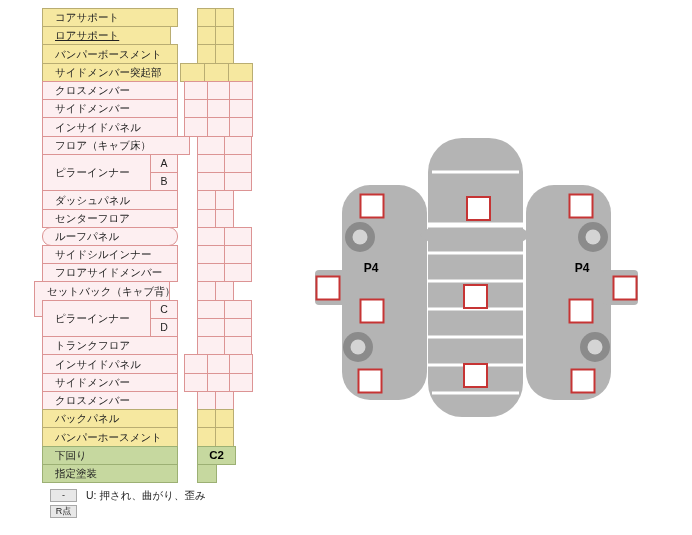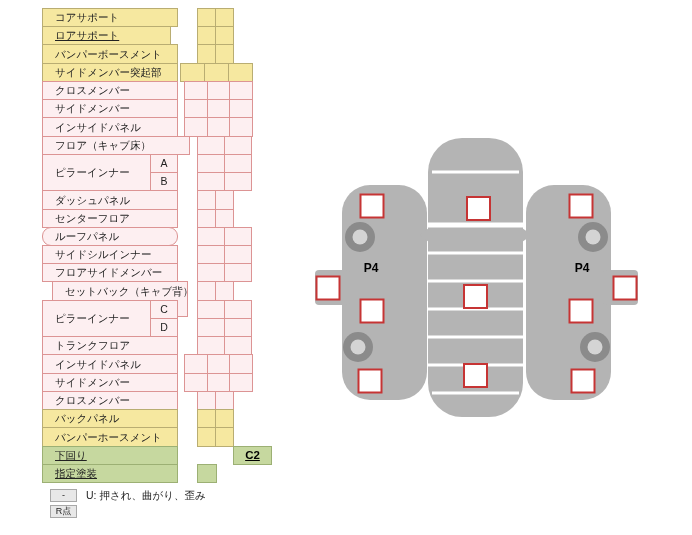--- a/index.html
+++ b/index.html
@@ -4,24 +4,24 @@
 <style>
   * { margin:0; padding:0; box-sizing:border-box; }
   html,body { background:#ffffff; }
   body { font-family:"Liberation Sans","DejaVu Sans",sans-serif; }
   #stage { position:relative; width:692px; height:535px; background:#fff; overflow:hidden; }
 
   
   .cell { position:absolute; font-size:10.5px; color:#222; overflow:hidden; white-space:nowrap; }
   .yellow { background:var(--yellow-bg); border:1px solid var(--yellow-border); }
   .pink   { background:var(--pink-bg);   border:1px solid var(--pink-border); }
-  .green  { background:var(--green-bg);  border:1px solid var(--green-border);text-decoration:underline; }
+  .green  { background:var(--green-bg);  border:1px solid var(--green-border); }
   .lbl { padding-left:12px; }
   .sub { text-align:center; }
-  .code { text-align:center; font-weight:bold; font-size:11.5px; color:#000;margin-left:36px; }
+  .code { text-align:center; font-weight:bold; font-size:11.5px; color:#000; }
 
   
   #diagram { position:absolute; left:300px; top:130px; }
   .car { fill:var(--car-gray); }
   .wheel-o { fill:#8b8b8b; }
   .wheel-i { fill:#d4d4d4; }
   .marker { fill:#ffffff; stroke:var(--marker-red); stroke-width:2; }
   .divline { stroke:#ffffff; }
   .p4 { font-size:12px; font-weight:bold; fill:#000; font-family:"Liberation Sans","DejaVu Sans",sans-serif; }
 
@@ -81,21 +81,21 @@
       <div class="cell pink grid" style="left: 215px; top: 209px; width: 19px; height: 19px;"></div>
       <div class="cell pink lbl" style="left: 42px; top: 227px; width: 136px; height: 19px; line-height: 17px; border-radius: 9px;">ルーフパネル</div>
       <div class="cell pink grid" style="left: 197px; top: 227px; width: 28px; height: 19px;"></div>
       <div class="cell pink grid" style="left: 224px; top: 227px; width: 28px; height: 19px;"></div>
       <div class="cell pink lbl" style="left: 42px; top: 245px; width: 136px; height: 19px; line-height: 17px;">サイドシルインナー</div>
       <div class="cell pink grid" style="left: 197px; top: 245px; width: 28px; height: 19px;"></div>
       <div class="cell pink grid" style="left: 224px; top: 245px; width: 28px; height: 19px;"></div>
       <div class="cell pink lbl" style="left: 42px; top: 263px; width: 136px; height: 19px; line-height: 17px;">フロアサイドメンバー</div>
       <div class="cell pink grid" style="left: 197px; top: 263px; width: 28px; height: 19px;"></div>
       <div class="cell pink grid" style="left: 224px; top: 263px; width: 28px; height: 19px;"></div>
-      <div class="cell pink lbl" style="left: 52px; top: 281px; width: 136px; height: 36px; line-height: 18px;">セットバック（キャブ背）</div>
+      <div class="cell pink lbl" style="left: 34px; top: 281px; width: 136px; height: 36px; line-height: 18px;">セットバック（キャブ背）</div>
       <div class="cell pink grid" style="left: 197px; top: 281px; width: 19px; height: 20px;"></div>
       <div class="cell pink grid" style="left: 215px; top: 281px; width: 19px; height: 20px;"></div>
       <div class="cell pink lbl" style="left: 42px; top: 300px; width: 109px; height: 37px; line-height: 35px;">ピラーインナー</div>
       <div class="cell pink sub" style="left: 150px; top: 300px; width: 28px; height: 19px; line-height: 17px;">C</div>
       <div class="cell pink grid" style="left: 197px; top: 300px; width: 28px; height: 19px;"></div>
       <div class="cell pink grid" style="left: 224px; top: 300px; width: 28px; height: 19px;"></div>
       <div class="cell pink sub" style="left: 150px; top: 318px; width: 28px; height: 19px; line-height: 17px;">D</div>
       <div class="cell pink grid" style="left: 197px; top: 318px; width: 28px; height: 19px;"></div>
       <div class="cell pink grid" style="left: 224px; top: 318px; width: 28px; height: 19px;"></div>
       <div class="cell pink lbl" style="left: 42px; top: 336px; width: 136px; height: 19px; line-height: 17px;">トランクフロア</div>

